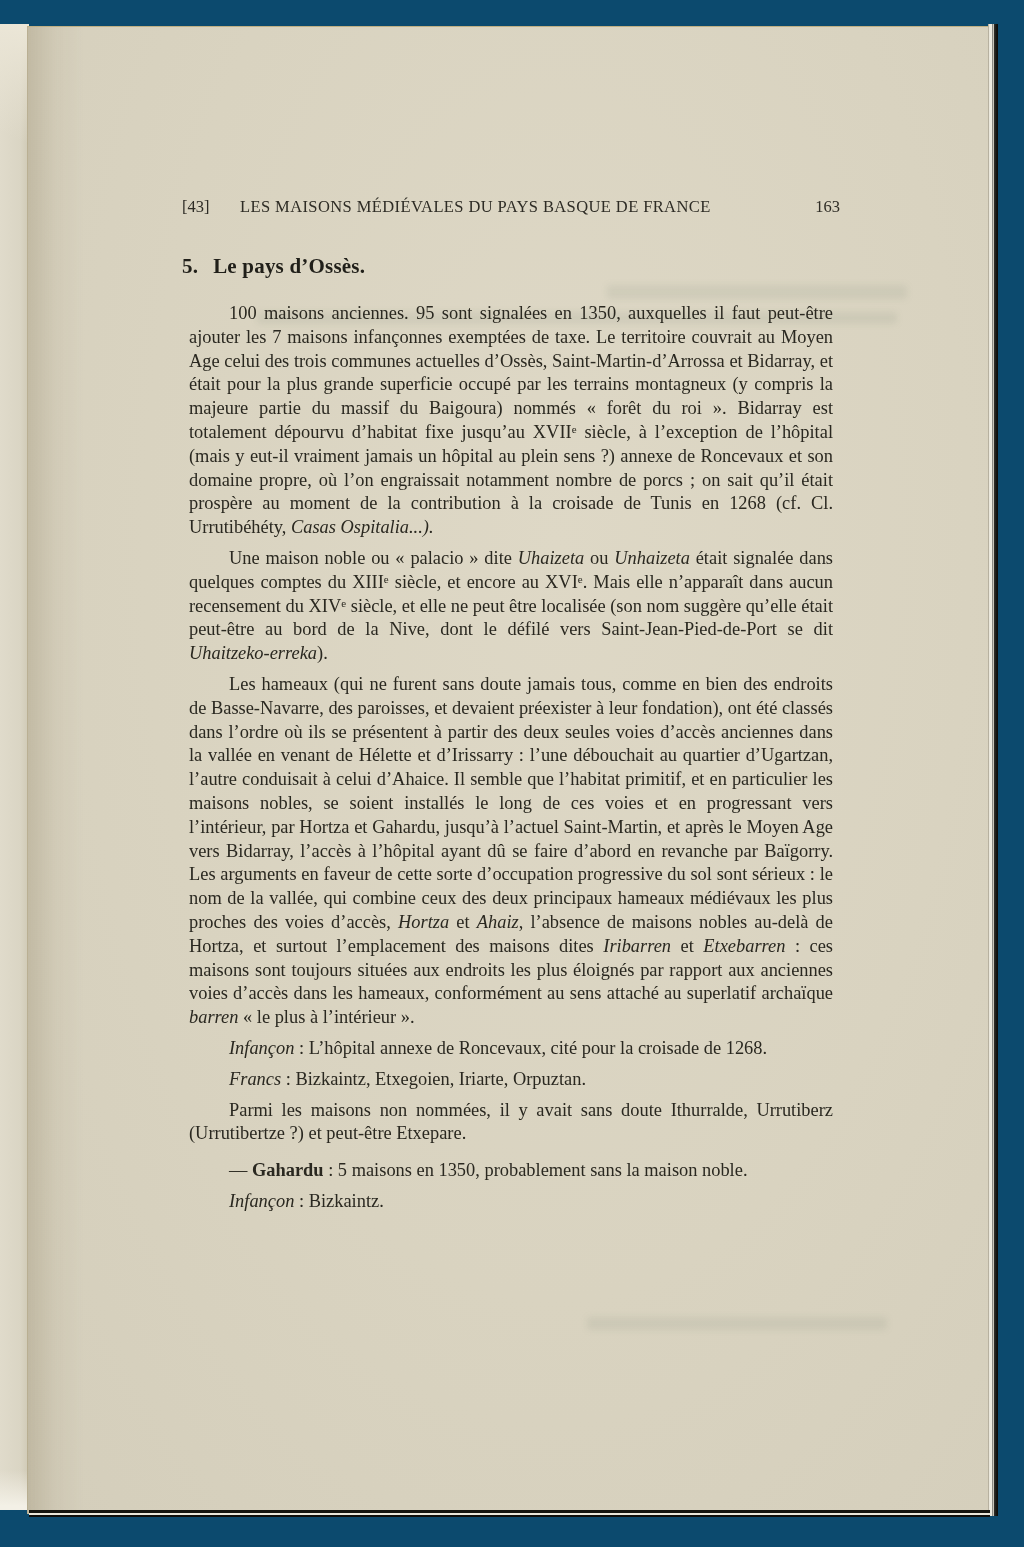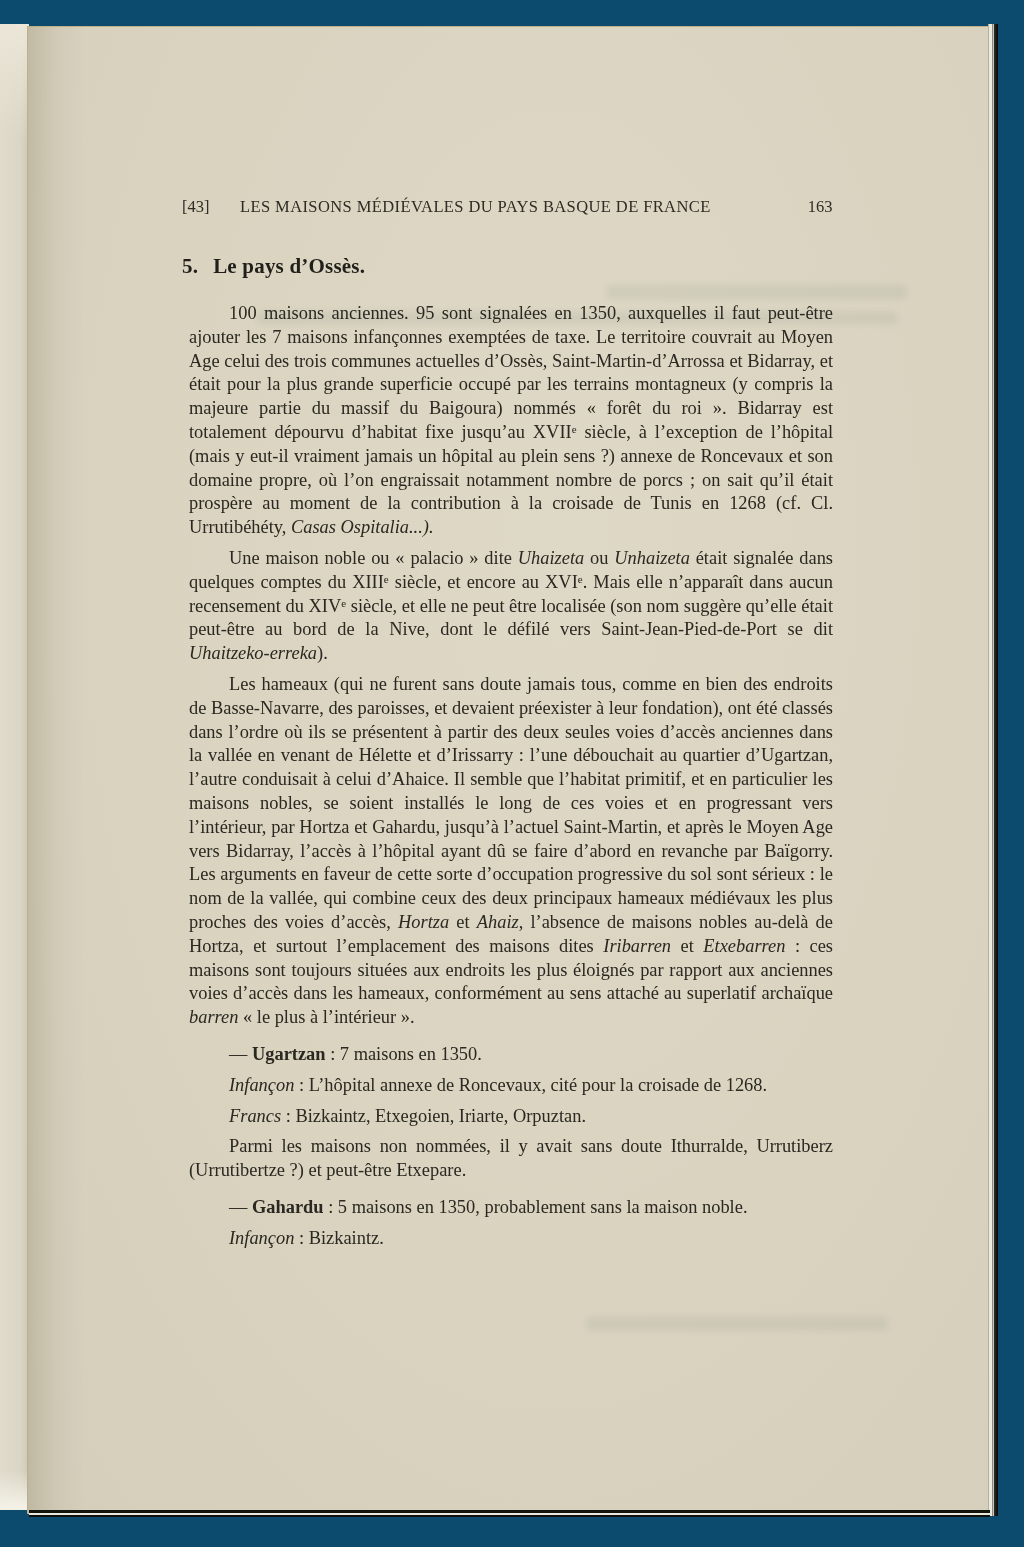--- a/index.html
+++ b/index.html
@@ -90,21 +90,21 @@
   .pagehead {
     display: flex;
     align-items: baseline;
     font-size: 16.5px;
     letter-spacing: 0.4px;
     color: #2e2c25;
     white-space: nowrap;
   }
   .pagehead .hnum { width: 58px; letter-spacing: 0; }
   .pagehead .ht { flex: 1; text-align: left; }
-  .pagehead .hpage { width: 40px; text-align: center; letter-spacing: 0; }
+  .pagehead .hpage { width: 40px; text-align: right; letter-spacing: 0; }
   .heading {
     margin: 37px 0 6px 0;
     font-size: 21px;
     font-weight: bold;
     color: #201f19;
     letter-spacing: 0.2px;
   }
   .heading .num { margin-right: 15px; }
   .bodytext {
     margin-top: 23px;
@@ -144,21 +144,20 @@
       </div>
 
       <h2 class="heading">
         <span class="num">5.</span><span>Le pays d’Ossès.</span>
       </h2>
 
       <div class="bodytext">
           <p class="blk indent"><span>100 maisons anciennes. 95 sont signalées en 1350, auxquelles il faut peut-être ajouter les 7 maisons infançonnes exemptées de taxe. Le territoire couvrait au Moyen Age celui des trois communes actuelles d’Ossès, Saint-Martin-d’Arrossa et Bidarray, et était pour la plus grande superficie occupé par les terrains montagneux (y compris la majeure partie du massif du Baigoura) nommés « forêt du roi ». Bidarray est totalement dépourvu d’habitat fixe jusqu’au XVII</span><span class="sup">e</span><span> siècle, à l’exception de l’hôpital (mais y eut-il vraiment jamais un hôpital au plein sens ?) annexe de Roncevaux et son domaine propre, où l’on engraissait notamment nombre de porcs ; on sait qu’il était prospère au moment de la contribution à la croisade de Tunis en 1268 (cf. Cl. Urrutibéhéty, </span><span class="i">Casas Ospitalia...).</span></p>
           <p class="blk indent sp"><span>Une maison noble ou « palacio » dite </span><span class="i">Uhaizeta</span><span> ou </span><span class="i">Unhaizeta</span><span> était signalée dans quelques comptes du XIII</span><span class="sup">e</span><span> siècle, et encore au XVI</span><span class="sup">e</span><span>. Mais elle n’apparaît dans aucun recensement du XIV</span><span class="sup">e</span><span> siècle, et elle ne peut être localisée (son nom suggère qu’elle était peut-être au bord de la Nive, dont le défilé vers Saint-Jean-Pied-de-Port se dit </span><span class="i">Uhaitzeko-erreka</span><span>).</span></p>
           <p class="blk indent sp"><span>Les hameaux (qui ne furent sans doute jamais tous, comme en bien des endroits de Basse-Navarre, des paroisses, et devaient préexister à leur fondation), ont été classés dans l’ordre où ils se présentent à partir des deux seules voies d’accès anciennes dans la vallée en venant de Hélette et d’Irissarry : l’une débouchait au quartier d’Ugartzan, l’autre conduisait à celui d’Ahaice. Il semble que l’habitat primitif, et en particulier les maisons nobles, se soient installés le long de ces voies et en progressant vers l’intérieur, par Hortza et Gahardu, jusqu’à l’actuel Saint-Martin, et après le Moyen Age vers Bidarray, l’accès à l’hôpital ayant dû se faire d’abord en revanche par Baïgorry. Les arguments en faveur de cette sorte d’occupation progressive du sol sont sérieux : le nom de la vallée, qui combine ceux des deux principaux hameaux médiévaux les plus proches des voies d’accès, </span><span class="i">Hortza</span><span> et </span><span class="i">Ahaiz</span><span>, l’absence de maisons nobles au-delà de Hortza, et surtout l’emplacement des maisons dites </span><span class="i">Iribarren</span><span> et </span><span class="i">Etxebarren</span><span> : ces maisons sont toujours situées aux endroits les plus éloignés par rapport aux anciennes voies d’accès dans les hameaux, conformément au sens attaché au superlatif archaïque </span><span class="i">barren</span><span> « le plus à l’intérieur ».</span></p>
-          <p class="blk indent sp2"><span>— </span><span class="b">Ugartzan</span><span> : 7 maisons en 1350.</span></p>
           <p class="blk indent sp"><span class="i">Infançon</span><span> : L’hôpital annexe de Roncevaux, cité pour la croisade de 1268.</span></p>
           <p class="blk indent"><span class="i">Francs</span><span> : Bizkaintz, Etxegoien, Iriarte, Orpuztan.</span></p>
           <p class="blk indent"><span>Parmi les maisons non nommées, il y avait sans doute Ithurralde, Urrutiberz (Urrutibertze ?) et peut-être Etxepare.</span></p>
           <p class="blk indent sp2"><span>— </span><span class="b">Gahardu</span><span> : 5 maisons en 1350, probablement sans la maison noble.</span></p>
           <p class="blk indent sp"><span class="i">Infançon</span><span> : Bizkaintz.</span></p>
         </div>
 
     </div>
   </div>
 

